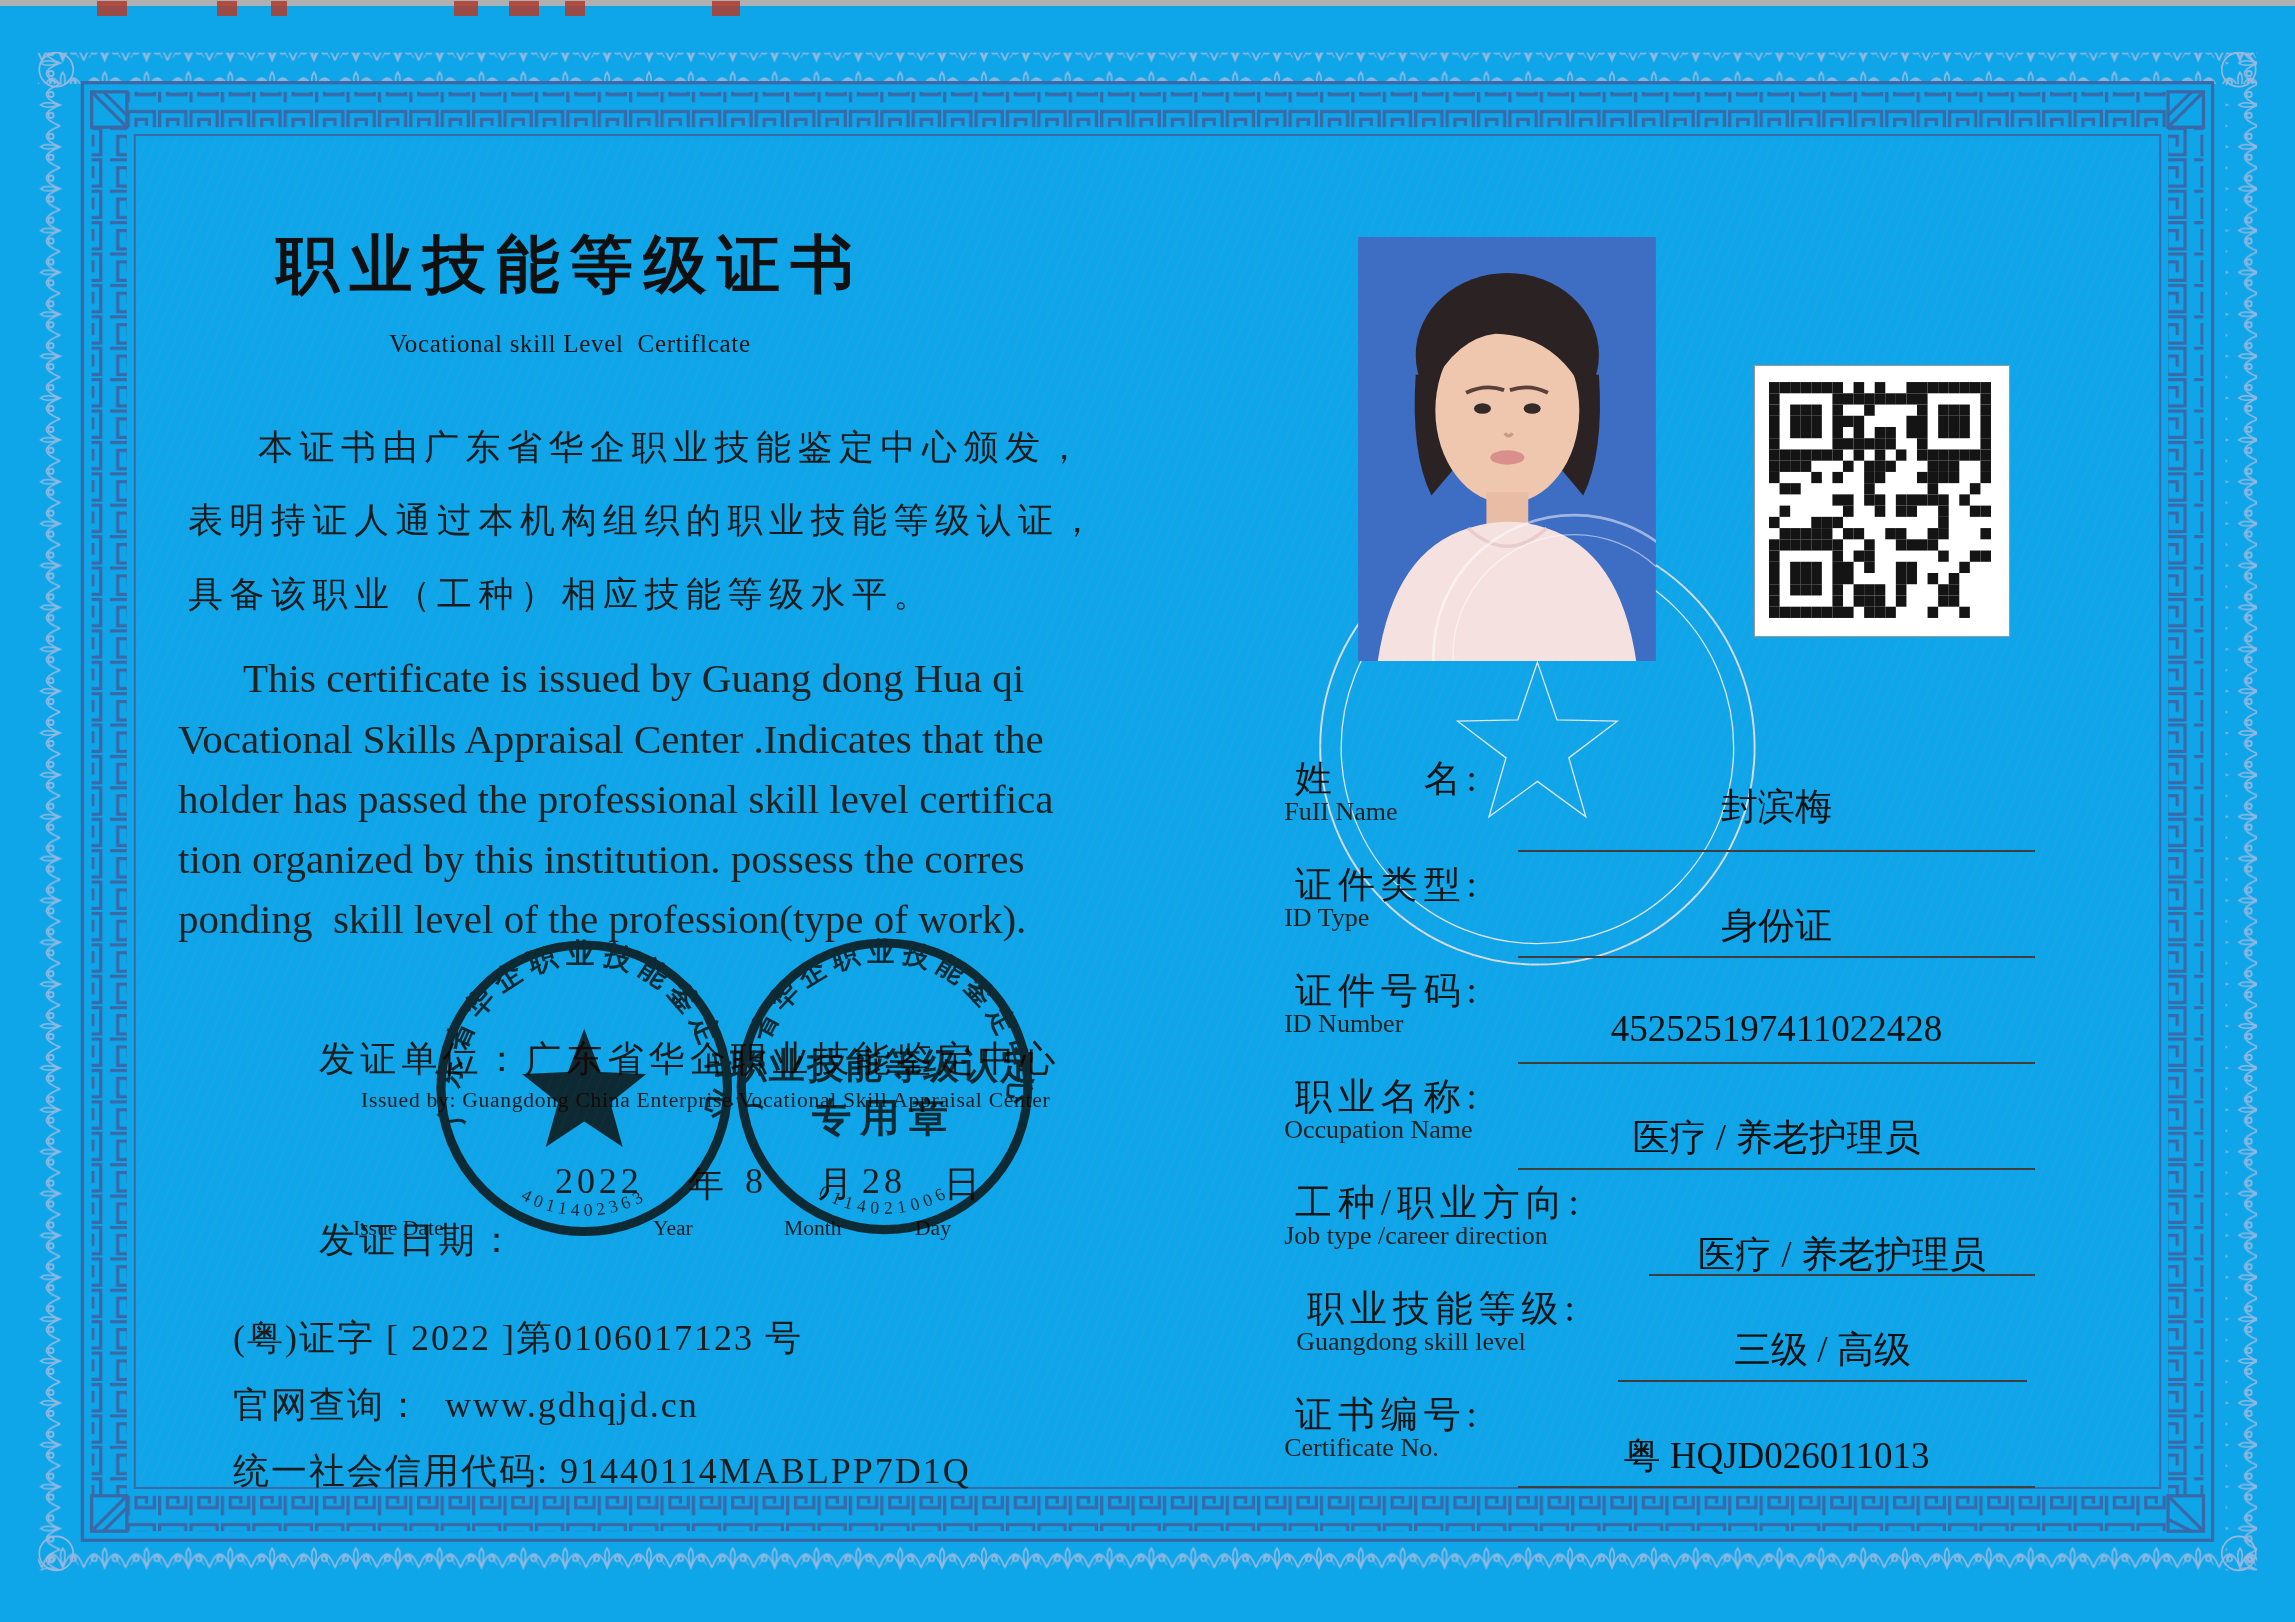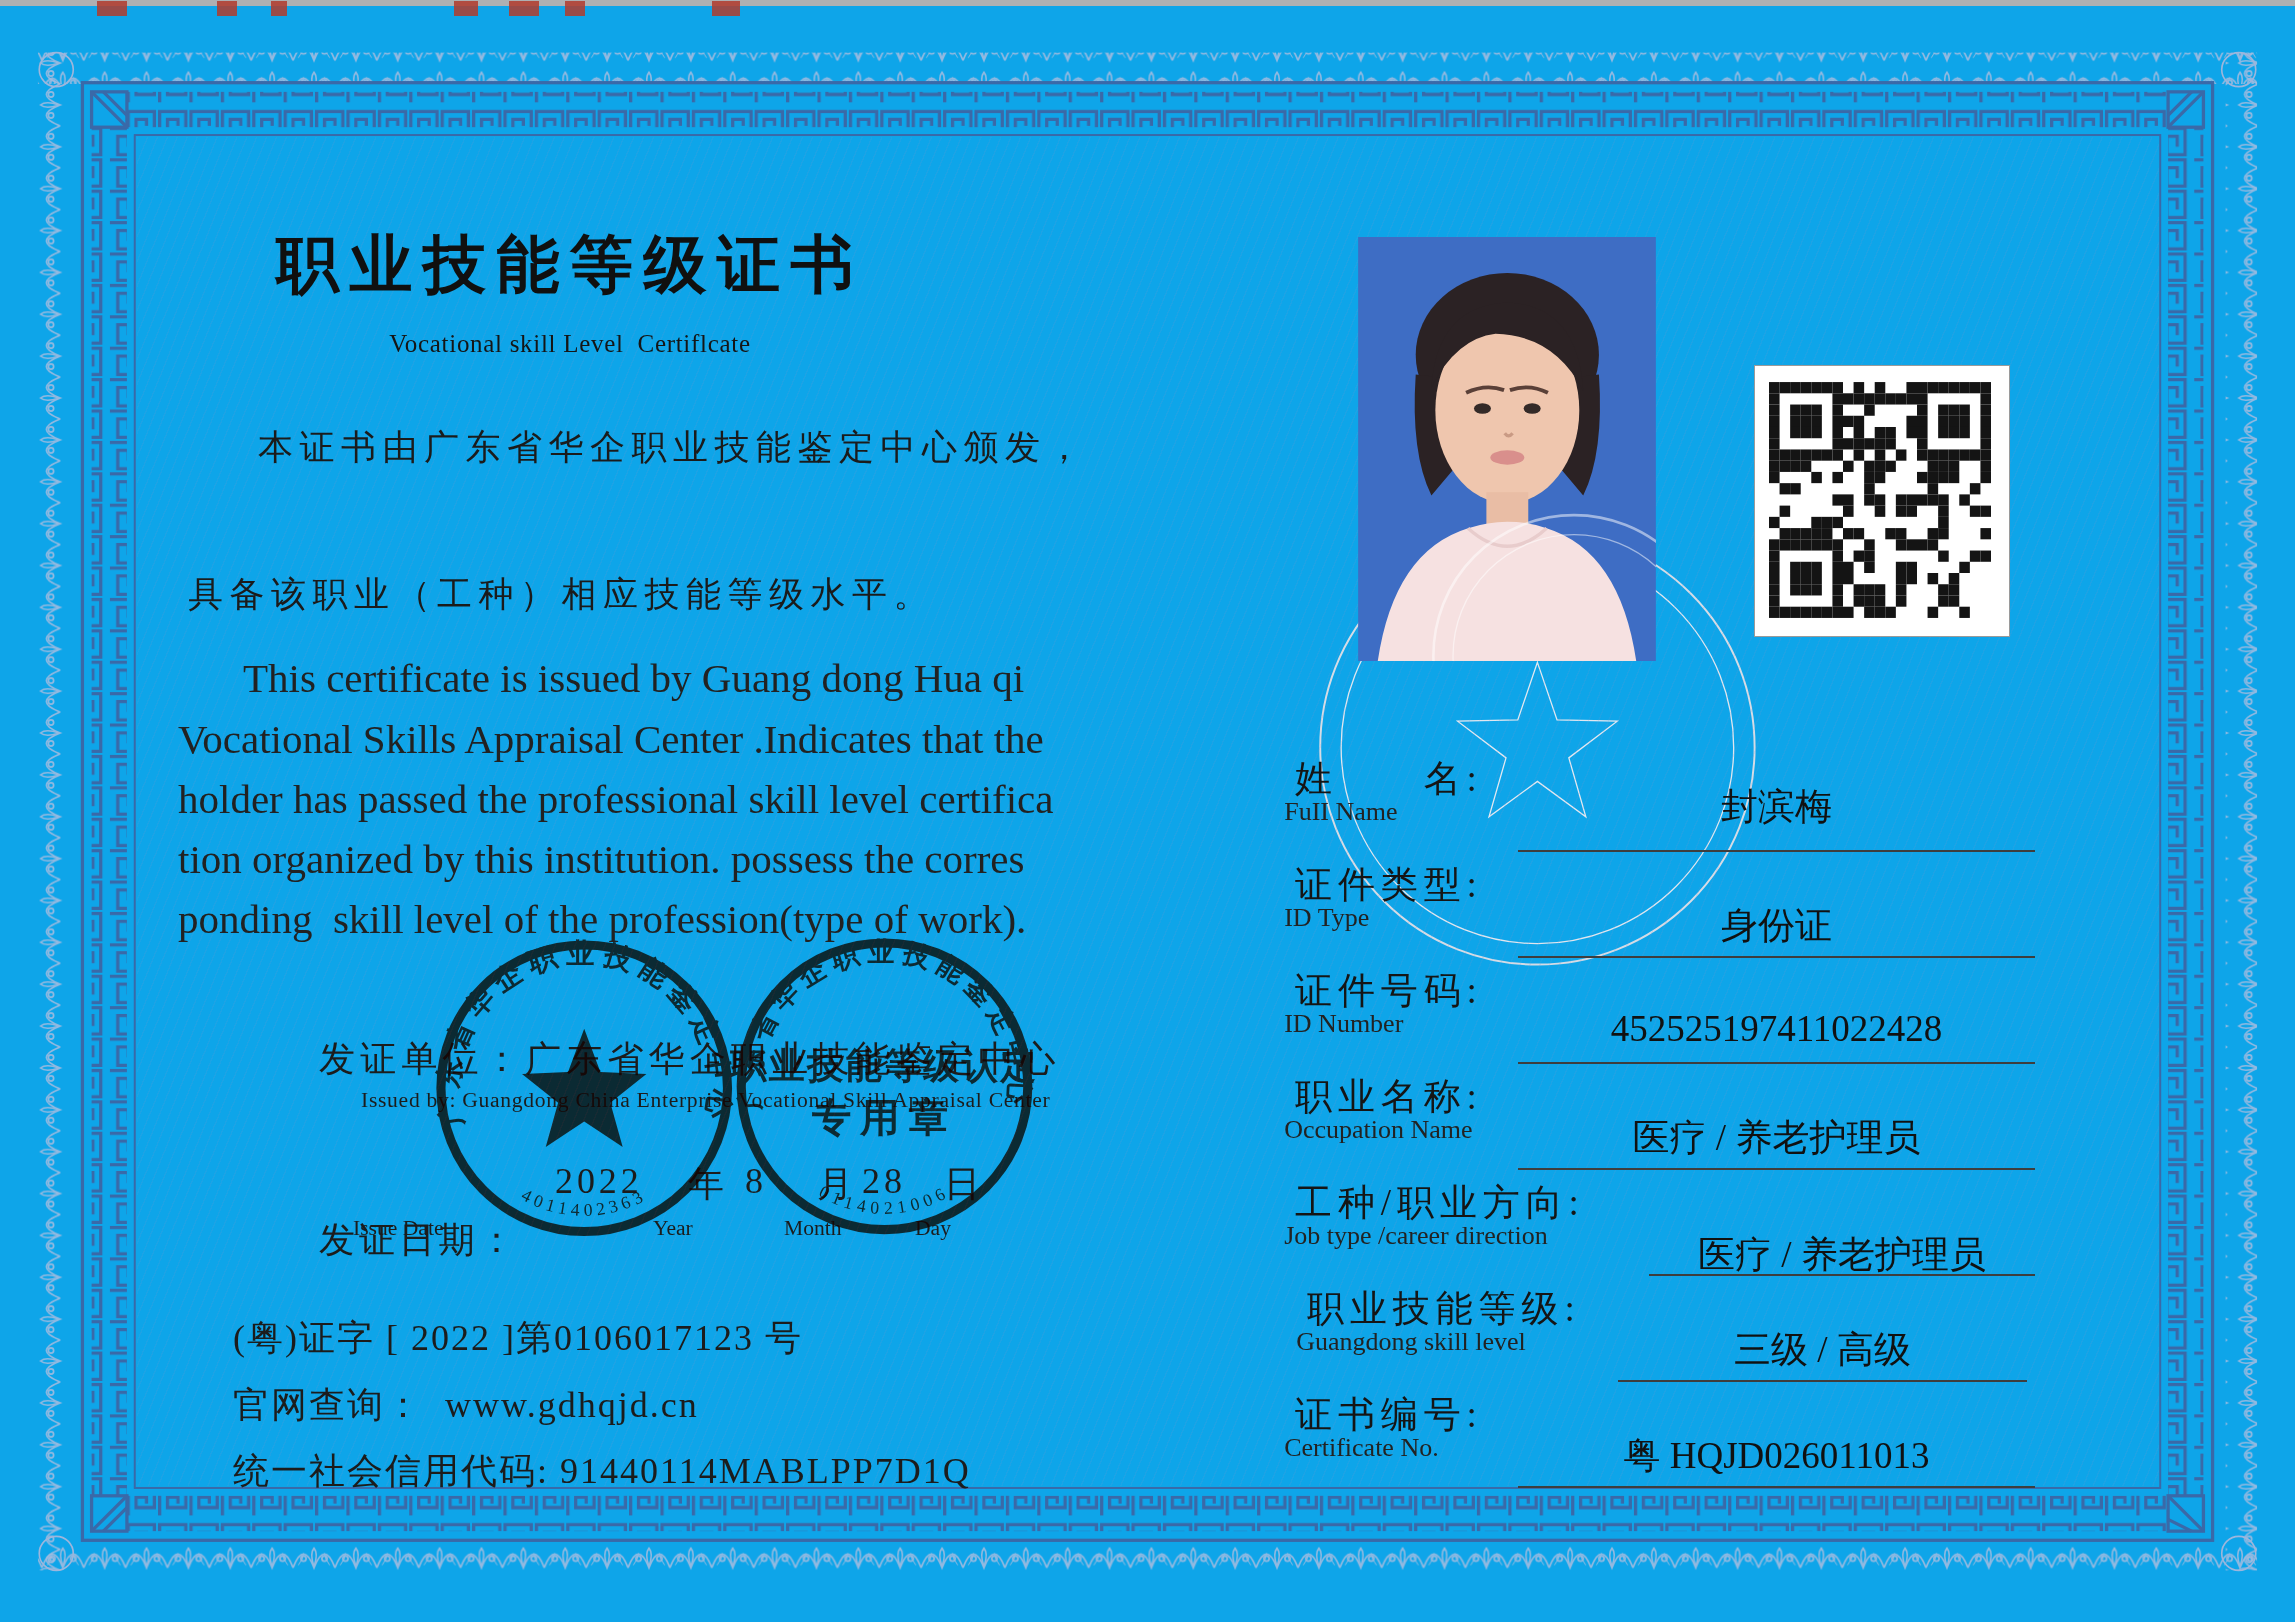--- a/index.html
+++ b/index.html
@@ -114,20 +114,21 @@
       <path d="M2350,1012 l30,88 92,2 -74,56 26,90 -74,-54 -74,54 26,-90 -74,-56 92,-2 z" stroke="#e3e7f0" stroke-width="2"></path>
     </g>
   </svg>
 
   <div class="abs texture"></div>
 
   <div class="abs title t">职业技能等级证书</div>
   <div class="abs subtitle t">Vocational skill Level  Certiflcate</div>
 
   <div class="abs zh-line t" style="left:258px;top:424px;">本证书由广东省华企职业技能鉴定中心颁发，</div>
+  <div class="abs zh-line t" style="left:188px;top:497px;">表明持证人通过本机构组织的职业技能等级认证，</div>
   <div class="abs zh-line t" style="left:188px;top:571px;">具备该职业（工种）相应技能等级水平。</div>
 
   <div class="abs en-line t" style="left:243px;top:654px;">This certificate is issued by Guang dong Hua qi</div>
   <div class="abs en-line t" style="left:178px;top:715px;">Vocational Skills Appraisal Center .Indicates that the</div>
   <div class="abs en-line t" style="left:178px;top:775px;">holder has passed the professional skill level certifica</div>
   <div class="abs en-line t" style="left:178px;top:835px;">tion organized by this institution. possess the corres</div>
   <div class="abs en-line t" style="left:178px;top:895px;">ponding  skill level of the profession(type of work).</div>
 
   <div class="abs issuer-zh t">发证单位：广东省华企职业技能鉴定中心</div>
   <div class="abs issuer-en t">Issued by: Guangdong China Enterprise Vocational Skill Appraisal Center</div>

